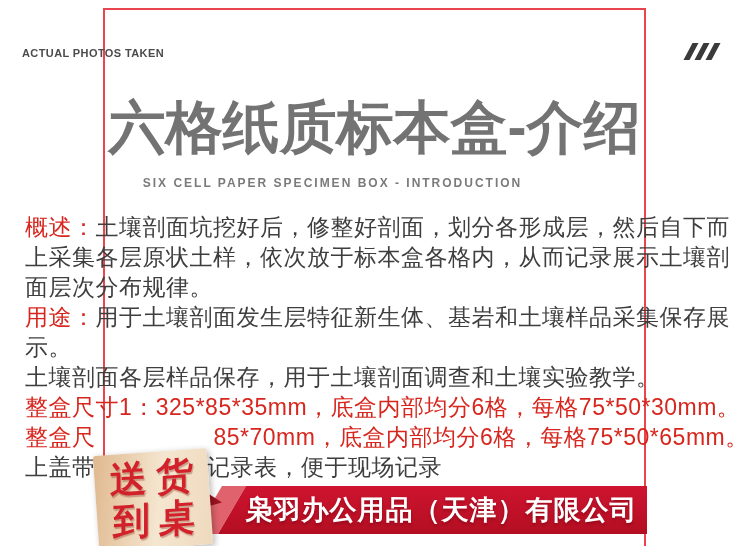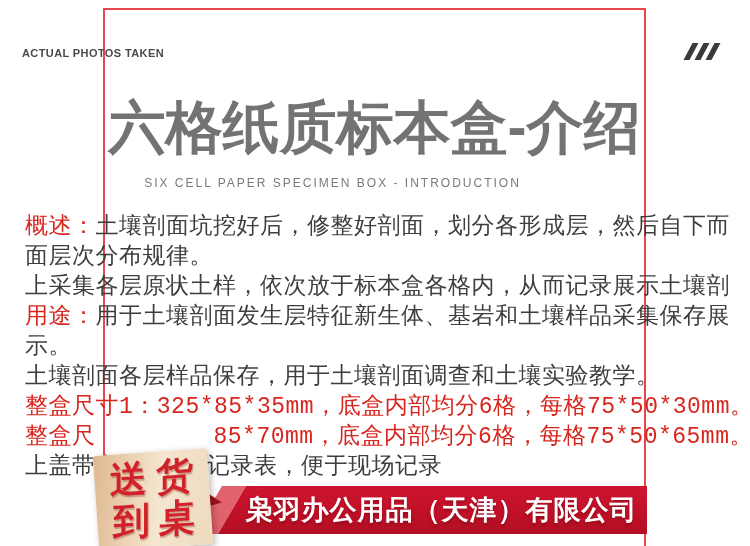--- a/index.html
+++ b/index.html
@@ -24,25 +24,25 @@
   }
   .slashes{position:absolute;left:688px;top:43px;z-index:2;display:flex;}
   .slashes i{display:block;width:6px;height:17px;background:#3a3a3a;transform:skewX(-28deg);margin-right:5px;}
   .title{
     position:absolute;left:103px;top:97px;width:543px;z-index:2;
     text-align:center;font-size:57px;line-height:60px;font-weight:bold;color:#737373;
     white-space:nowrap;
   }
   .subtitle{
     position:absolute;left:103px;top:176px;width:459px;z-index:2;
-    text-align:center;font-size:12px;color:#7a7a7a;letter-spacing:2px;font-weight:normal;
+    text-align:center;font-size:12px;color:#7a7a7a;letter-spacing:2px;font-weight:bold;
     white-space:nowrap;
   }
   .body-text{position:absolute;left:25px;top:212px;width:710px;z-index:2;}
-  .body-text .line{height:30px;line-height:30px;font-size:23px;letter-spacing:.5px;white-space:nowrap;font-family:Liberation Mono, monospace;}
+  .body-text .line{height:30px;line-height:30px;font-size:23px;letter-spacing:.5px;white-space:nowrap;}
   .seg-red{color:var(--red-text);}
   .seg-dark{color:var(--dark-text);}
   .seg-gap{display:inline-block;height:1px;}
   .banner{position:absolute;left:192px;top:486px;width:455px;height:48px;z-index:4;}
   .banner-light{
     position:absolute;left:0;top:0;width:100%;height:100%;background:#e0626c;
     clip-path:polygon(30px 0,54px 0,26px 100%,2px 100%);
   }
   .banner-main{
     position:absolute;left:0;top:0;width:100%;height:100%;
@@ -89,22 +89,22 @@
     <i></i>
       <i></i>
       <i></i>
   </div>
 
   <div class="title">六格纸质标本盒-介绍</div>
   <div class="subtitle">SIX CELL PAPER SPECIMEN BOX - INTRODUCTION</div>
 
   <div class="body-text" id="body-text">
       <div class="line"><span class="seg-red">概述：</span><span class="seg-dark">土壤剖面坑挖好后，修整好剖面，划分各形成层，然后自下而</span></div>
+      <div class="line"><span class="seg-dark">上采集各层原状土样，依次放于标本盒各格内，从而记录展示土壤剖</span></div>
       <div class="line"><span class="seg-dark">面层次分布规律。</span></div>
-      <div class="line"><span class="seg-dark">上采集各层原状土样，依次放于标本盒各格内，从而记录展示土壤剖</span></div>
       <div class="line"><span class="seg-red">用途：</span><span class="seg-dark">用于土壤剖面发生层特征新生体、基岩和土壤样品采集保存展</span></div>
       <div class="line"><span class="seg-dark">示。</span></div>
       <div class="line"><span class="seg-dark">土壤剖面各层样品保存，用于土壤剖面调查和土壤实验教学。</span></div>
       <div class="line"><span class="seg-red">整盒尺寸1：325*85*35mm，底盒内部均分6格，每格75*50*30mm。</span></div>
       <div class="line"><span class="seg-red">整盒尺</span><span class="seg-gap" style="width: 118px;"></span><span class="seg-red">85*70mm，底盒内部均分6格，每格75*50*65mm。</span></div>
       <div class="line"><span class="seg-dark">上盖带有</span><span class="seg-gap" style="width: 88px;"></span><span class="seg-dark">记录表，便于现场记录</span></div>
     </div>
 
   <div class="banner">
     <div class="banner-light"></div>

